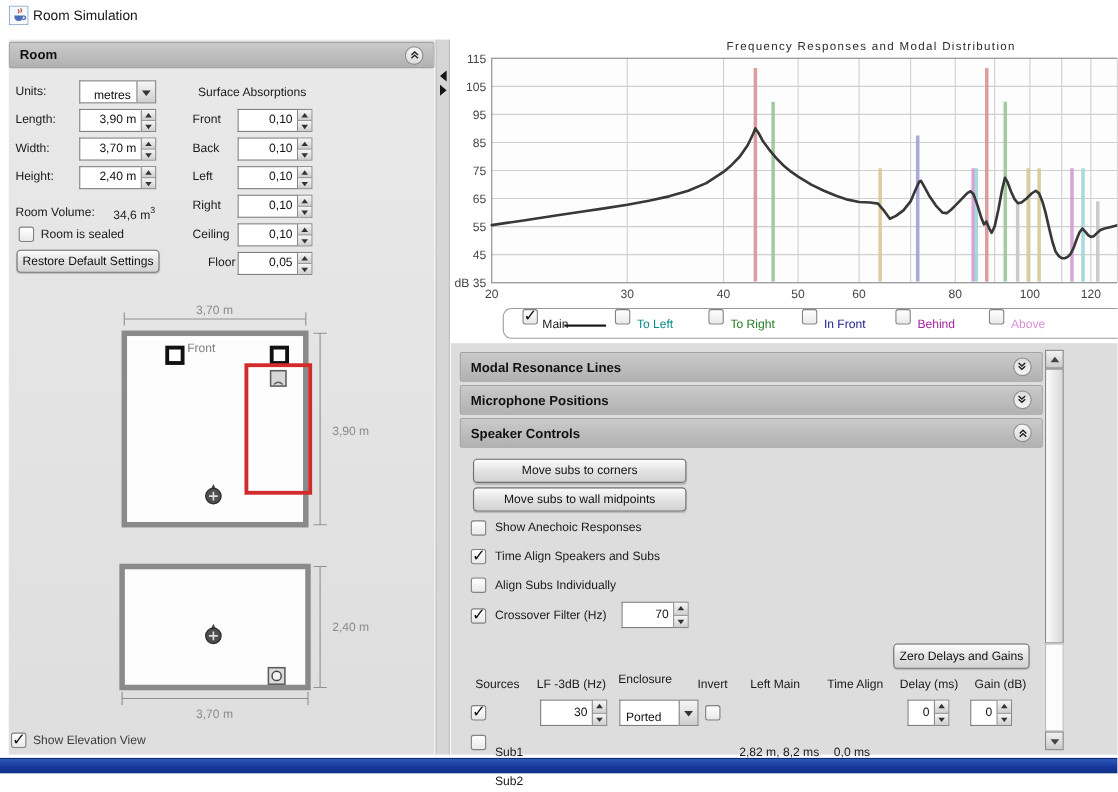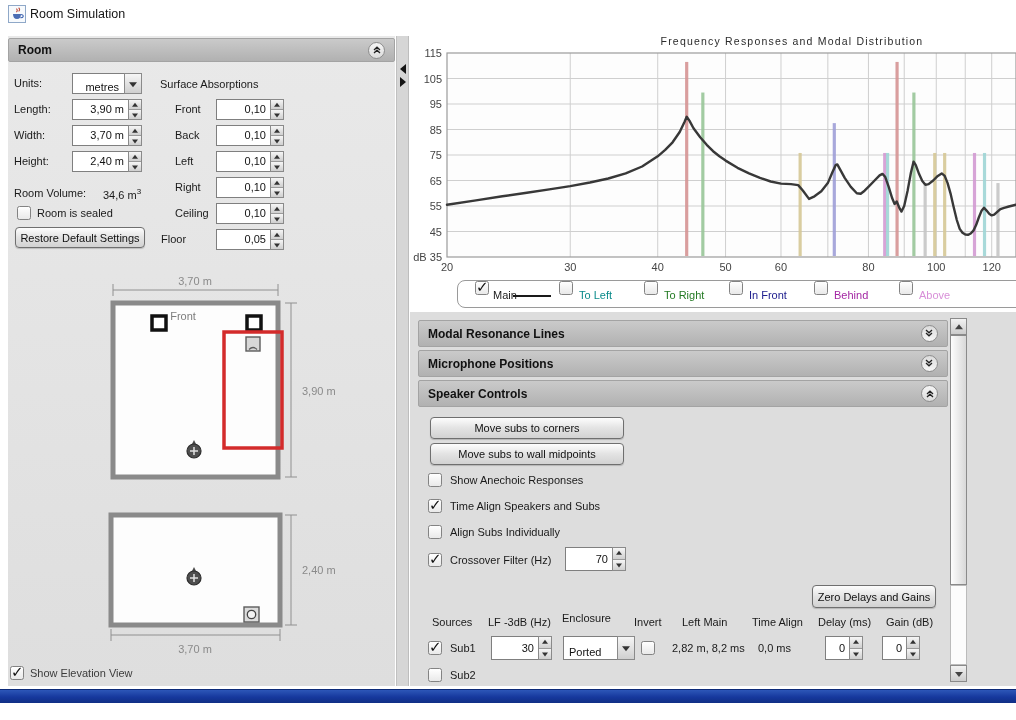--- a/index.html
+++ b/index.html
@@ -61,21 +61,21 @@
   .sb{position:absolute;left:540px;width:17px;box-sizing:border-box;}
   .sb-btn{position:absolute;left:0;width:17px;height:17px;background:linear-gradient(#f2f2f2,#cccccc);
       border:1px solid #8a8a8a;box-sizing:border-box;}
   .sb-btn::after{content:"";position:absolute;left:50%;top:50%;}
   .sb-up::after{transform:translate(-50%,-55%);border-left:4px solid transparent;border-right:4px solid transparent;border-bottom:5px solid #444;}
   .sb-dn::after{transform:translate(-50%,-40%);border-left:4px solid transparent;border-right:4px solid transparent;border-top:5px solid #444;}
   .sb-thumb{position:absolute;left:0;width:17px;background:linear-gradient(90deg,#fdfdfd,#d8d8d8);border:1px solid #8a8a8a;box-sizing:border-box;}
   .sb-track{position:absolute;left:0;width:17px;background:#fcfcfc;border:1px solid #bbb;box-sizing:border-box;}
   
   .th{position:absolute;font-size:11px;color:#1a1a1a;white-space:nowrap;}
-  .cell-text{position:absolute;font-size:11px;color:#1a1a1a;white-space:nowrap;}
+  .cell-text{position:absolute;font-size:11px;color:#1a1a1a;white-space:nowrap;margin-top:36px;}
   
   #blue-bar{left:0;top:689px;width:1016px;height:14px;
      background:linear-gradient(#2d57b8 0%,#16389d 55%,#102f85 100%);border-top:1px solid #0c2a78;box-sizing:border-box;}
 </style>
 </head>
 <body>
 
 <div id="titlebar" class="abs">
   <svg class="abs" style="left:8px;top:5px" width="18" height="18">
     <rect x="0.5" y="0.5" width="17" height="17" fill="#f7fafd" stroke="#8fa8c8"></rect>
@@ -130,21 +130,21 @@
   </div>
 
   <div class="abs lbl" style="left:6px;top:151px">Room Volume:</div>
   <div class="abs lbl" style="left:95px;top:151px"><span>34,6 m</span><sup style="font-size:8px">3</sup></div>
 
   <span class="cb" style="left:9px;top:170px"></span>
   <div class="abs lbl" style="left:29px;top:171px">Room is sealed</div>
 
   <div class="btn abs" style="left:7px;top:191px;width:130px;height:21px">Restore Default Settings</div>
 
-  <div class="abs lbl" style="left:152px;top:42px">Surface Absorptions</div>
+  <div class="abs lbl" style="left:172px;top:42px">Surface Absorptions</div>
 
   <div class="abs lbl" style="left:167px;top:67px">Front</div>
   <div class="spin abs" style="left:208px;top:63px;width:68px;height:21px">
     <span class="val">0,10</span>
     <span class="btncol">
         <span class="b tri-up"></span>
         <span class="b tri-dn"></span>
       </span>
   </div>
   <div class="abs lbl" style="left:167px;top:93px">Back</div>
@@ -172,21 +172,21 @@
       </span>
   </div>
   <div class="abs lbl" style="left:167px;top:171px">Ceiling</div>
   <div class="spin abs" style="left:208px;top:167px;width:68px;height:21px">
     <span class="val">0,10</span>
     <span class="btncol">
         <span class="b tri-up"></span>
         <span class="b tri-dn"></span>
       </span>
   </div>
-  <div class="abs lbl" style="left:153px;top:197px">Floor</div>
+  <div class="abs lbl" style="left:181px;top:197px">Floor</div>
   <div class="spin abs" style="left:208px;top:193px;width:68px;height:21px">
     <span class="val">0,05</span>
     <span class="btncol">
         <span class="b tri-up"></span>
         <span class="b tri-dn"></span>
       </span>
   </div>
 
   <svg class="abs" style="left:0;top:234px" width="387" height="228">
     <line x1="105" y1="20" x2="270" y2="20" stroke="#909090"></line>

